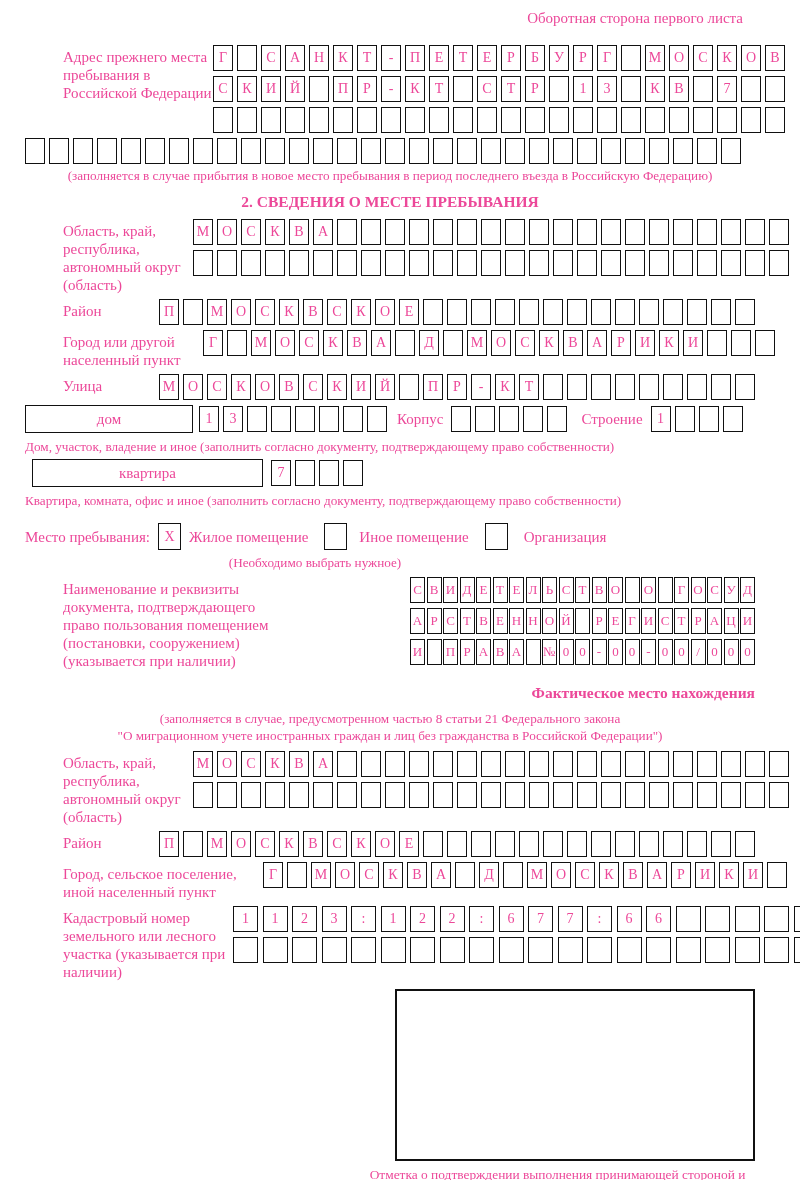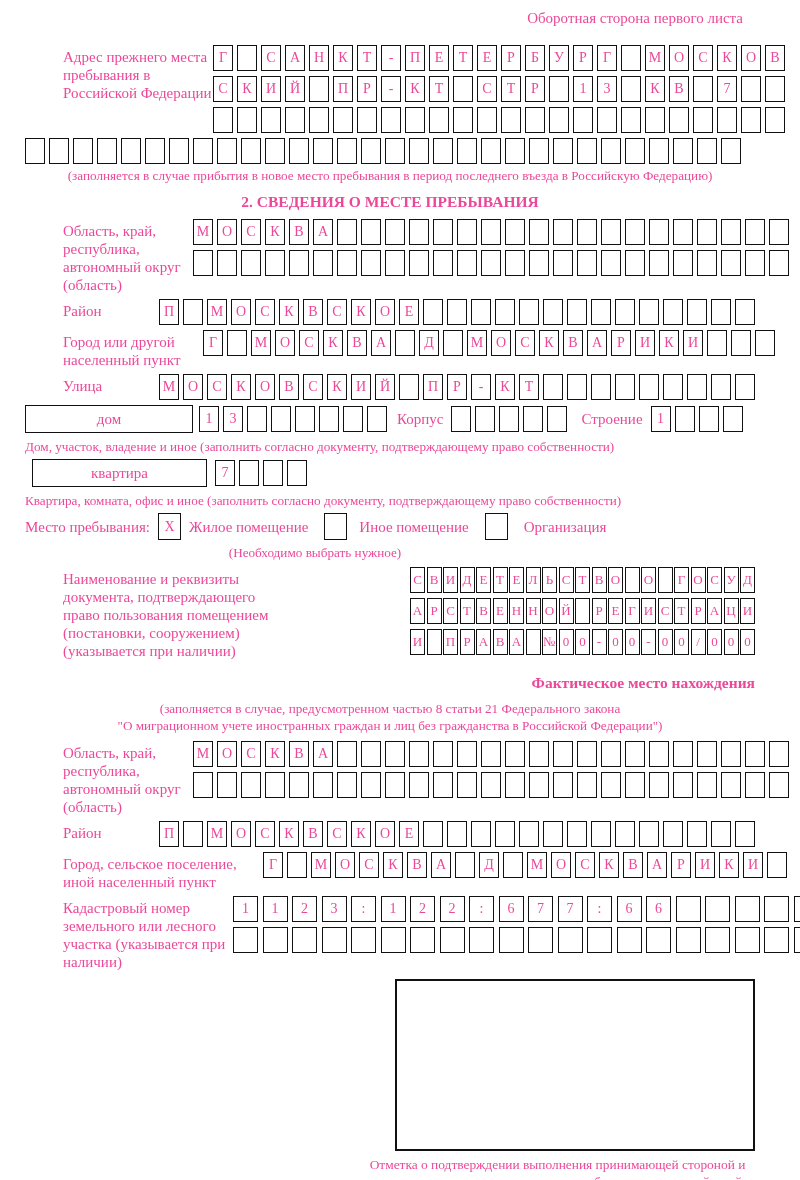--- a/index.html
+++ b/index.html
@@ -354,29 +354,29 @@
     <div class="cells">
         <span class="cell">1</span>
         <span class="cell"></span>
         <span class="cell"></span>
         <span class="cell"></span>
       </div>
   </div>
   <div class="note" style="margin-bottom:4px;">Дом, участок, владение и иное (заполнить согласно документу, подтверждающему право собственности)</div>
 
   <div class="frow-center">
-    <div class="inline-box" style="width:175px;margin-left:7px;">квартира</div>
+    <div class="inline-box" style="width:231px;margin-left:7px;">квартира</div>
     <div class="cells" style="margin-left:8px;">
         <span class="cell">7</span>
         <span class="cell"></span>
         <span class="cell"></span>
         <span class="cell"></span>
       </div>
   </div>
-  <div class="note" style="margin-bottom:4px;">Квартира, комната, офис и иное (заполнить согласно документу, подтверждающему право собственности)</div>
+  <div class="note" style="margin-bottom:14px;">Квартира, комната, офис и иное (заполнить согласно документу, подтверждающему право собственности)</div>
 
   <div class="frow-center">
     <div class="label gap-r8" style="padding-top:0;">Место пребывания:</div>
     <div class="checkbox gap-r8">X</div>
     <div class="label gap-r16" style="padding-top:0;">Жилое помещение</div>
     <div class="checkbox gap-r12"></div>
     <div class="label gap-r16" style="padding-top:0;">Иное помещение</div>
     <div class="checkbox gap-r16"></div>
     <div class="label" style="padding-top:0;">Организация</div>
   </div>

